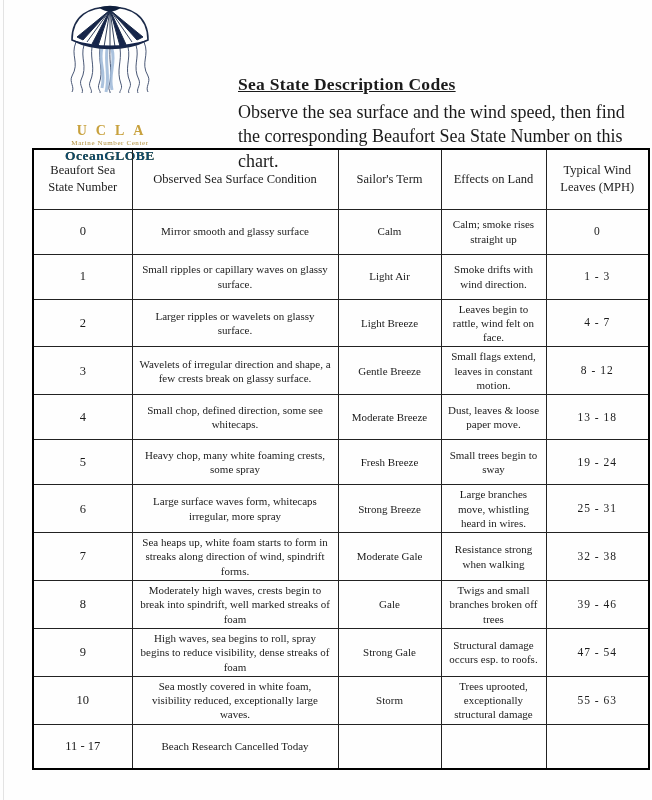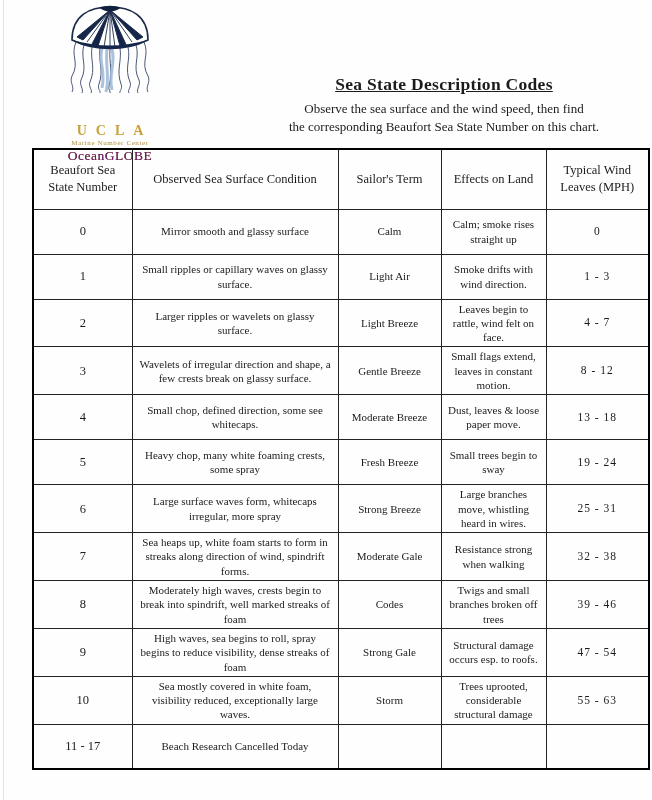--- a/index.html
+++ b/index.html
@@ -8,27 +8,27 @@
     font-family:"Liberation Serif", serif;color:#1b1b1b;overflow:hidden;
   }
   .page{position:absolute;inset:0;background:#fefefe;}
   .page::before{content:"";position:absolute;left:3px;top:0;bottom:0;width:1px;background:#e3e3e3;}
 
   
   .logo{position:absolute;left:50px;top:4px;width:120px;text-align:center;}
   .logo svg{display:block;margin:0 auto;}
   .logo-ucla{color:#c8a13d;font-size:14px;font-weight:bold;letter-spacing:9px;padding-left:9px;line-height:1;margin-top:30px;}
   .logo-sub{color:#b08f3a;font-size:7px;letter-spacing:.6px;margin-top:2px;line-height:1;}
-  .logo-prog{color:#701a75;font-size:13.5px;font-weight:normal;letter-spacing:.5px;margin-top:2px;line-height:1;
+  .logo-prog{color:#0c4a6e;font-size:13.5px;font-weight:bold;letter-spacing:.5px;margin-top:2px;line-height:1;
              text-shadow:0 0 .4px #7a5e10;text-align:center;}
 
   
-  .titleblock{position:absolute;left:238px;top:74px;width:412px;text-align:center;}
+  .titleblock{position:absolute;left:238px;top:74px;width:412px;text-align:left;}
   .titleblock h1{font-size:17.5px;font-weight:bold;margin:0;text-decoration:underline;letter-spacing:.3px;}
-  .titleblock p{font-size:13px;margin:5px 0 0;line-height:1.35;}
+  .titleblock p{font-size:18px;margin:5px 0 0;line-height:1.35;}
 
   
   table.seastate{
     position:absolute;left:32px;top:148px;width:616px;
     border-collapse:collapse;table-layout:fixed;border:2.5px solid #000;
   }
   .seastate th,.seastate td{
     border:1px solid #222;text-align:center;vertical-align:middle;
     padding:2px 6px;overflow:hidden;
   }
@@ -170,36 +170,36 @@
         <tr>
           <td class="c-num">7</td>
           <td class="c-cond">Sea heaps up, white foam starts to form in streaks along direction of wind, spindrift forms.</td>
           <td class="c-term">Moderate Gale</td>
           <td class="c-effects">Resistance strong when walking</td>
           <td class="c-wind">32 - 38</td>
         </tr>
         <tr>
           <td class="c-num">8</td>
           <td class="c-cond">Moderately high waves, crests begin to break into spindrift, well marked streaks of foam</td>
-          <td class="c-term">Codes</td>
+          <td class="c-term">Gale</td>
           <td class="c-effects">Twigs and small branches broken off trees</td>
           <td class="c-wind">39 - 46</td>
         </tr>
         <tr>
           <td class="c-num">9</td>
           <td class="c-cond">High waves, sea begins to roll, spray begins to reduce visibility, dense streaks of foam</td>
           <td class="c-term">Strong Gale</td>
           <td class="c-effects">Structural damage occurs esp. to roofs.</td>
           <td class="c-wind">47 - 54</td>
         </tr>
         <tr>
           <td class="c-num">10</td>
           <td class="c-cond">Sea mostly covered in white foam, visibility reduced, exceptionally large waves.</td>
           <td class="c-term">Storm</td>
-          <td class="c-effects">Trees uprooted, considerable structural damage</td>
+          <td class="c-effects">Trees uprooted, exceptionally structural damage</td>
           <td class="c-wind">55 - 63</td>
         </tr>
         <tr>
           <td class="c-num">11 - 17</td>
           <td class="c-cond">Beach Research Cancelled Today</td>
           <td class="c-term"></td>
           <td class="c-effects"></td>
           <td class="c-wind"></td>
         </tr>
       </tbody>

